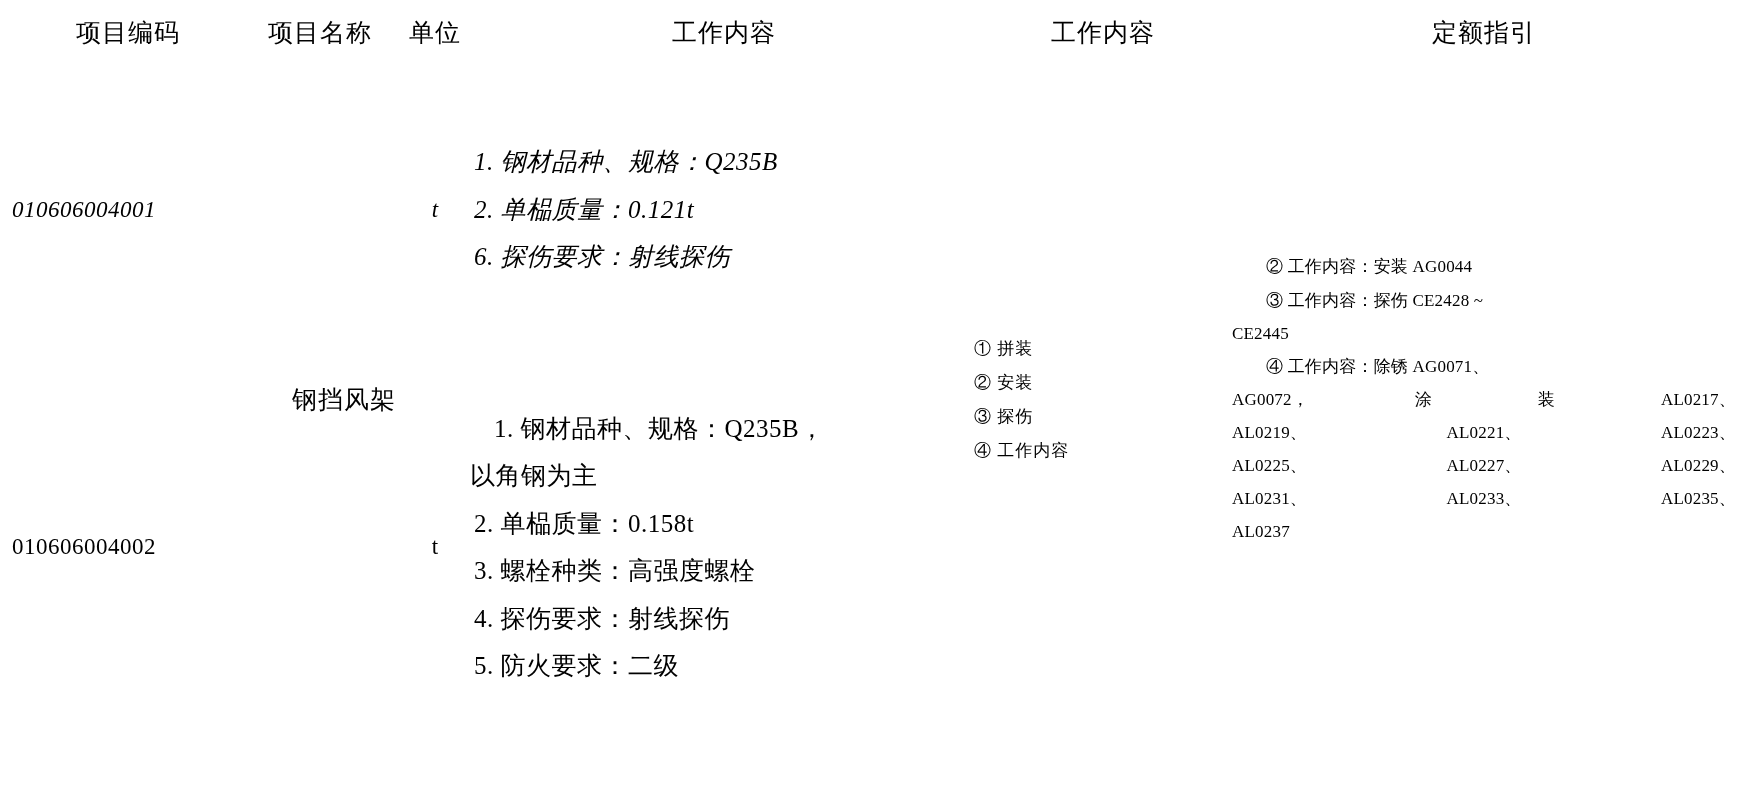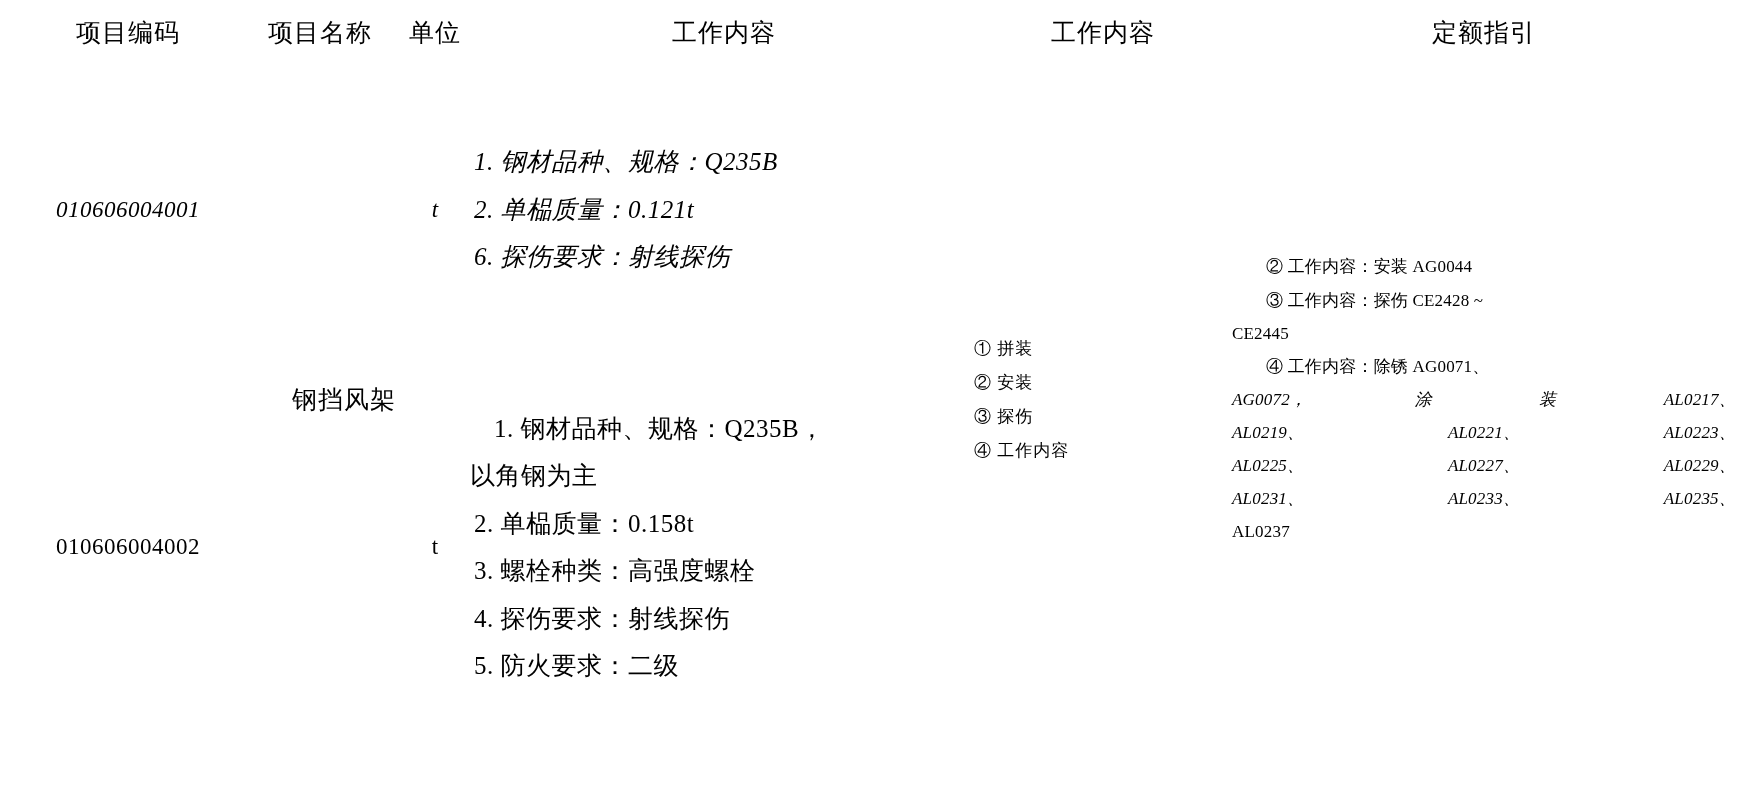--- a/index.html
+++ b/index.html
@@ -51,21 +51,20 @@
   }
   th.hcell {
     font-weight: normal;
     font-size: 25px;
     text-align: center;
     height: 58px;
     line-height: 58px;
     letter-spacing: 1px;
   }
   td.code-cell {
-    text-align: center;
     font-size: 23px;
     letter-spacing: 0.5px;
   }
   td.name-cell {
     text-align: right;
     font-size: 25px;
     letter-spacing: 1px;
   }
   td.unit-cell {
     text-align: center;
@@ -98,21 +97,20 @@
   .indent-sm {
     display: inline-block;
     width: 20px;
   }
   .q-para {
     text-indent: 2em;
   }
   .spread {
     display: flex;
     justify-content: space-between;
-    font-style: italic;
   }
   .nowrap { white-space: nowrap; }
 </style>
 </head>
 <body>
 
 <div class="sheet">
   <table class="spec">
     <colgroup>
       <col style="width:232px">

